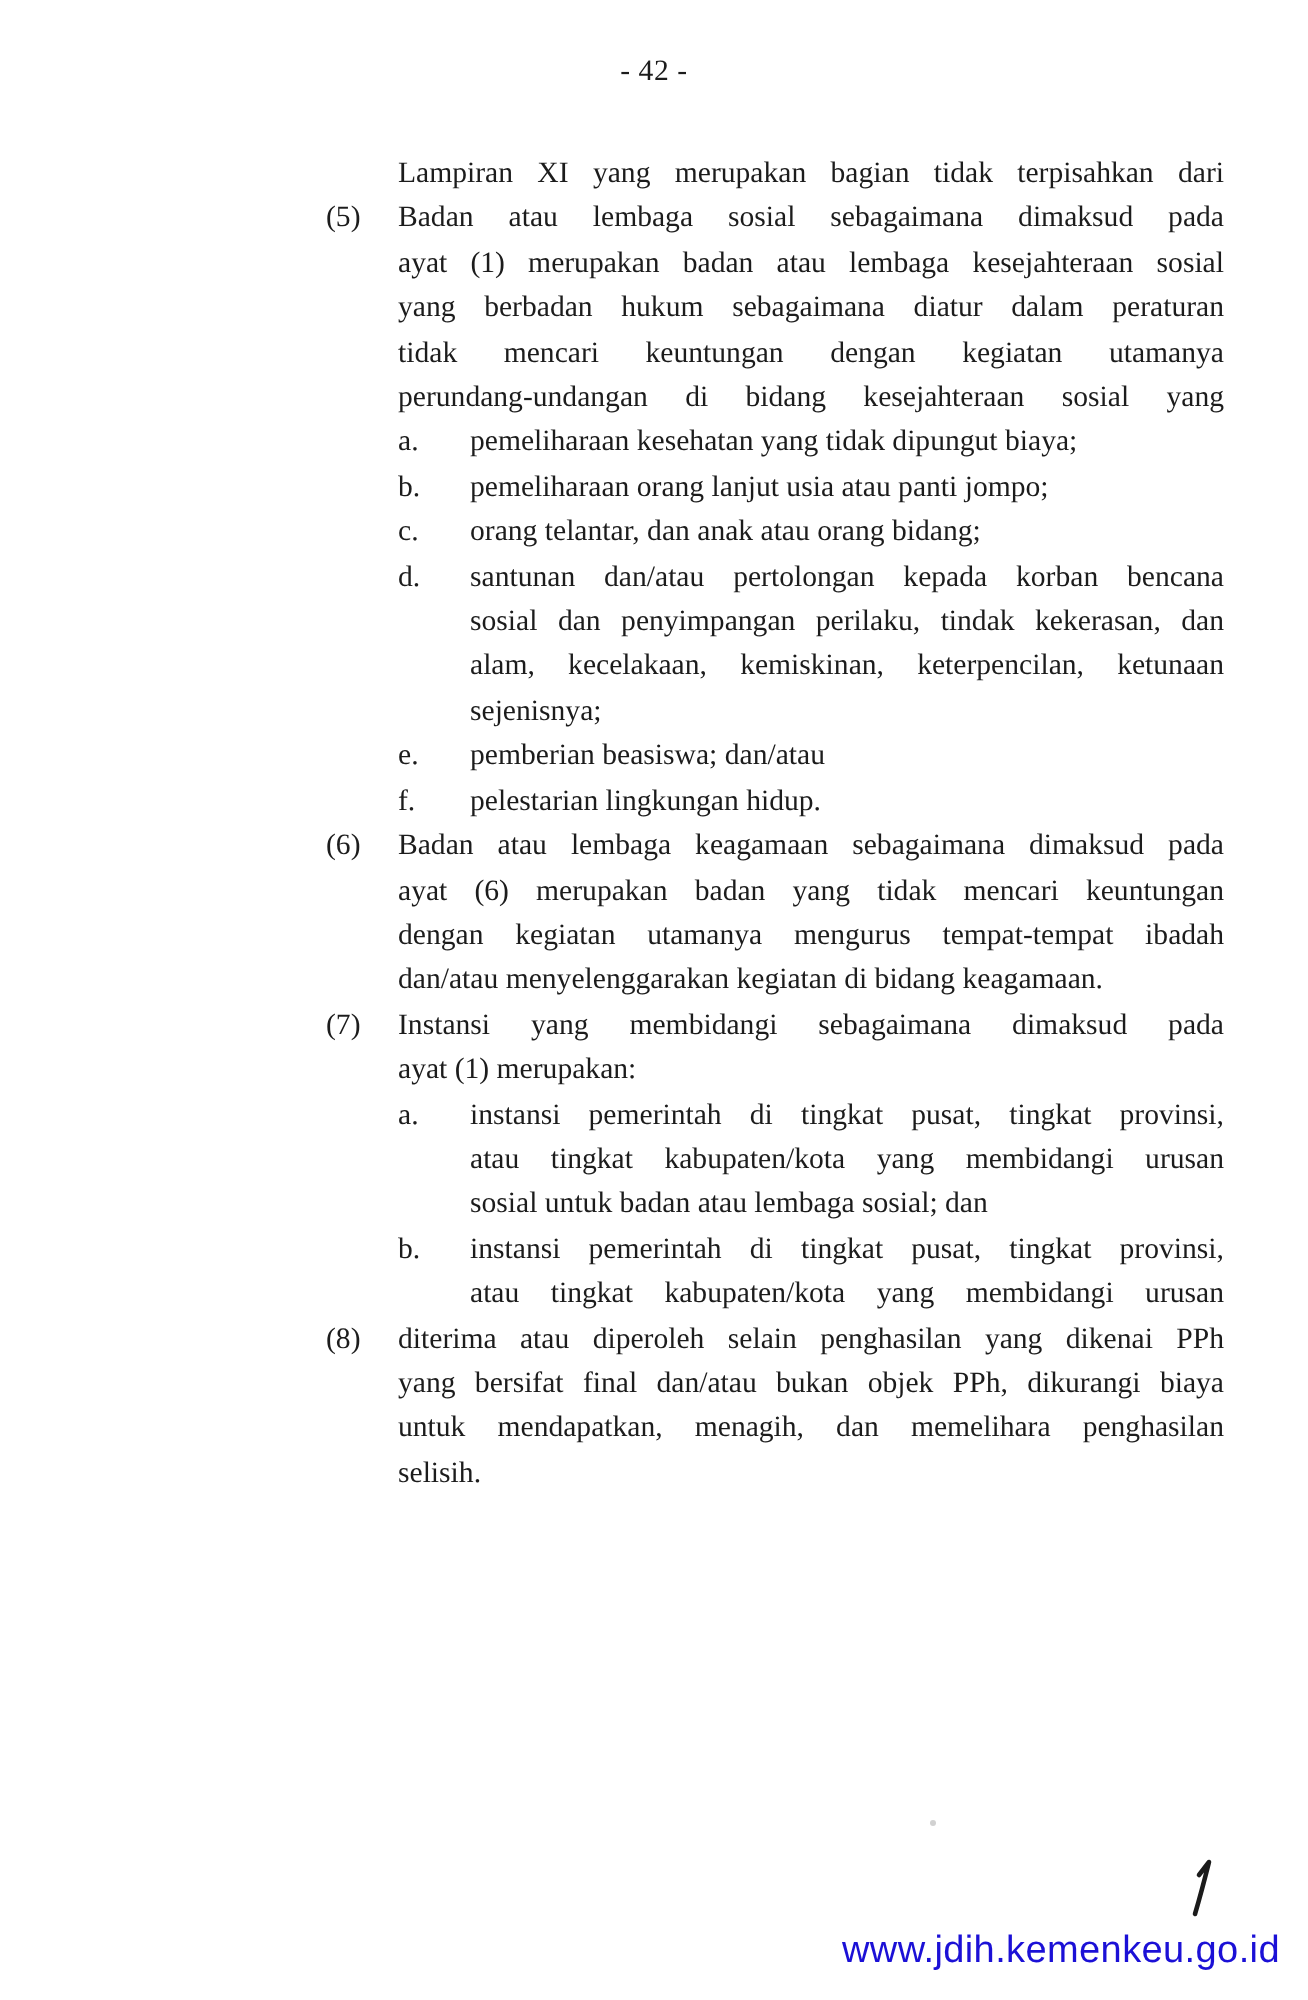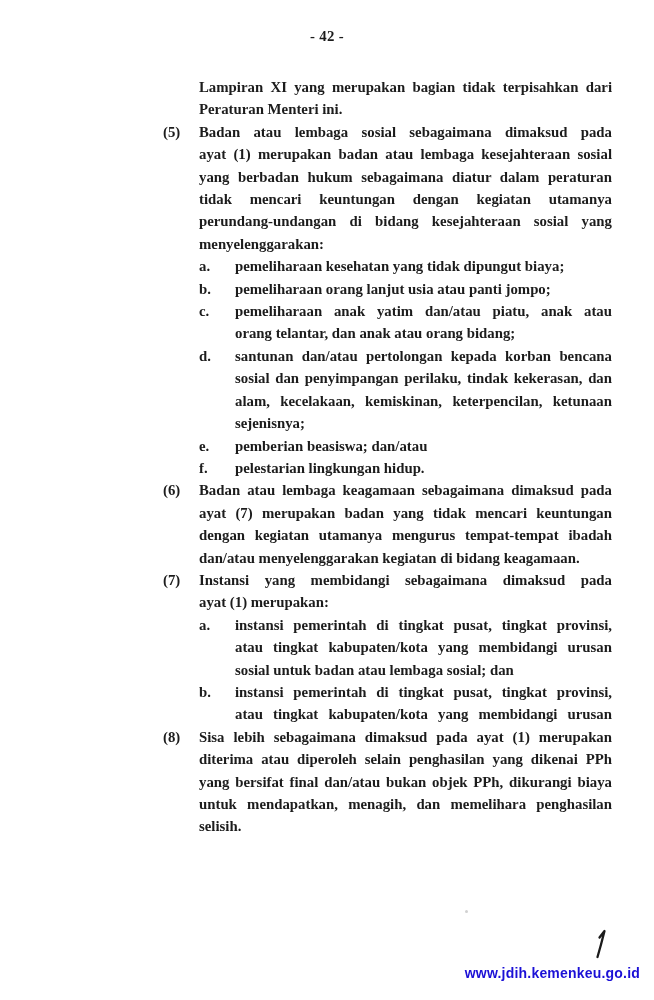--- a/index.html
+++ b/index.html
@@ -3,21 +3,20 @@
 <meta charset="utf-8">
 <style>
   html,body{margin:0;padding:0;}
   .doc{
     position:relative;
     width:654px;height:1000px;
     background:#ffffff;
     overflow:hidden;
     font-family:"Liberation Serif","DejaVu Serif",serif;
     color:#1c1c1c;
-    font-weight:bold;
   }
   .pagenum{
     position:absolute;top:28px;left:0;width:654px;
     text-align:center;
     font-size:14.8px;
     letter-spacing:0.3px;
   }
   .content{
     position:absolute;left:163px;top:76px;width:449px;
     font-size:14.8px;
@@ -27,69 +26,66 @@
   .m{flex:none;width:36px;}
   .b{flex:1;min-width:0;}
   .ln{width:100%;}
   .l{text-align:justify;text-align-last:justify;}
   .e{text-align:left;}
   .paraf{position:absolute;left:588px;top:926px;}
   .speck{position:absolute;left:465px;top:910px;width:3px;height:3px;border-radius:50%;background:#c9c9c9;opacity:.85;}
   .footer-url{
     position:absolute;top:965px;right:14px;
     font-family:"Liberation Sans","DejaVu Sans",sans-serif;
-    font-size:14px;
+    font-size:19px;
     color:#1b10d6;
     text-decoration:none;
     letter-spacing:0.2px;
   }
 </style>
 </head>
 <body>
 
 <div class="doc">
 
   <div class="pagenum">- 42 -</div>
 
   <div class="content">
 
     <div class="row">
       <div class="m"></div>
       <div class="b">
         <div class="ln l">Lampiran XI yang merupakan bagian tidak terpisahkan dari</div>
-        <div class="ln e">Peraturan Menteri ini.</div>
       </div>
     </div>
 
     <div class="row">
       <div class="m">(5)</div>
       <div class="b">
         <div class="ln l">Badan atau lembaga sosial sebagaimana dimaksud pada</div>
         <div class="ln l">ayat (1) merupakan badan atau lembaga kesejahteraan sosial</div>
         <div class="ln l">yang berbadan hukum sebagaimana diatur dalam peraturan</div>
         <div class="ln l">tidak mencari keuntungan dengan kegiatan utamanya</div>
         <div class="ln l">perundang-undangan di bidang kesejahteraan sosial yang</div>
-        <div class="ln e">menyelenggarakan:</div>
 
         <div class="row">
           <div class="m">a.</div>
           <div class="b">
             <div class="ln e">pemeliharaan kesehatan yang tidak dipungut biaya;</div>
           </div>
         </div>
         <div class="row">
           <div class="m">b.</div>
           <div class="b">
             <div class="ln e">pemeliharaan orang lanjut usia atau panti jompo;</div>
           </div>
         </div>
         <div class="row">
           <div class="m">c.</div>
           <div class="b">
-            <div class="ln l">pemeliharaan anak yatim dan/atau piatu, anak atau</div>
             <div class="ln e">orang telantar, dan anak atau orang bidang;</div>
           </div>
         </div>
         <div class="row">
           <div class="m">d.</div>
           <div class="b">
             <div class="ln l">santunan dan/atau pertolongan kepada korban bencana</div>
             <div class="ln l">sosial dan penyimpangan perilaku, tindak kekerasan, dan</div>
             <div class="ln l">alam, kecelakaan, kemiskinan, keterpencilan, ketunaan</div>
             <div class="ln e">sejenisnya;</div>
@@ -107,21 +103,21 @@
             <div class="ln e">pelestarian lingkungan hidup.</div>
           </div>
         </div>
       </div>
     </div>
 
     <div class="row">
       <div class="m">(6)</div>
       <div class="b">
         <div class="ln l">Badan atau lembaga keagamaan sebagaimana dimaksud pada</div>
-        <div class="ln l">ayat (7) merupakan badan yang tidak mencari keuntungan</div>
+        <div class="ln l">ayat (6) merupakan badan yang tidak mencari keuntungan</div>
         <div class="ln l">dengan kegiatan utamanya mengurus tempat-tempat ibadah</div>
         <div class="ln e">dan/atau menyelenggarakan kegiatan di bidang keagamaan.</div>
       </div>
     </div>
 
     <div class="row">
       <div class="m">(7)</div>
       <div class="b">
         <div class="ln l">Instansi yang membidangi sebagaimana dimaksud pada</div>
         <div class="ln e">ayat (1) merupakan:</div>
@@ -140,21 +136,20 @@
             <div class="ln l">instansi pemerintah di tingkat pusat, tingkat provinsi,</div>
             <div class="ln l">atau tingkat kabupaten/kota yang membidangi urusan</div>
           </div>
         </div>
       </div>
     </div>
 
     <div class="row">
       <div class="m">(8)</div>
       <div class="b">
-        <div class="ln l">Sisa lebih sebagaimana dimaksud pada ayat (1) merupakan</div>
         <div class="ln l">diterima atau diperoleh selain penghasilan yang dikenai PPh</div>
         <div class="ln l">yang bersifat final dan/atau bukan objek PPh, dikurangi biaya</div>
         <div class="ln l">untuk mendapatkan, menagih, dan memelihara penghasilan</div>
         <div class="ln e">selisih.</div>
       </div>
     </div>
 
   </div>
 
   <div class="speck"></div>

